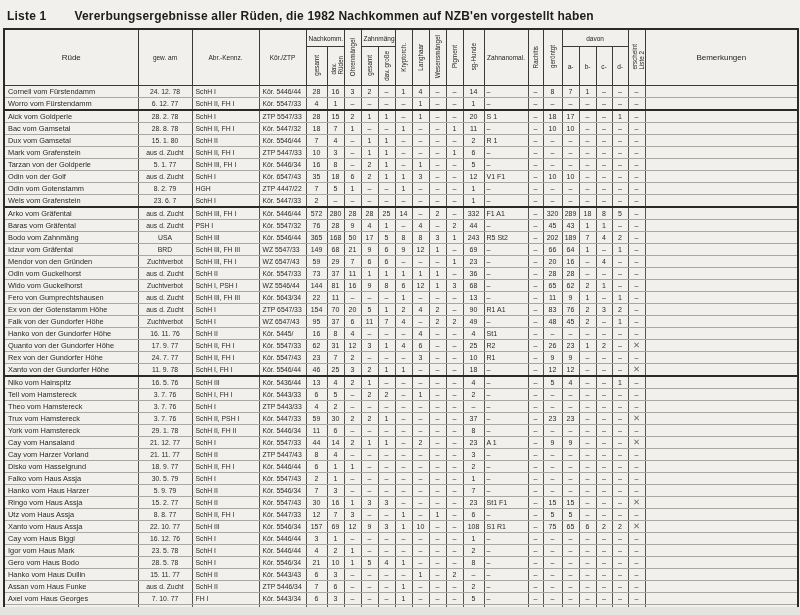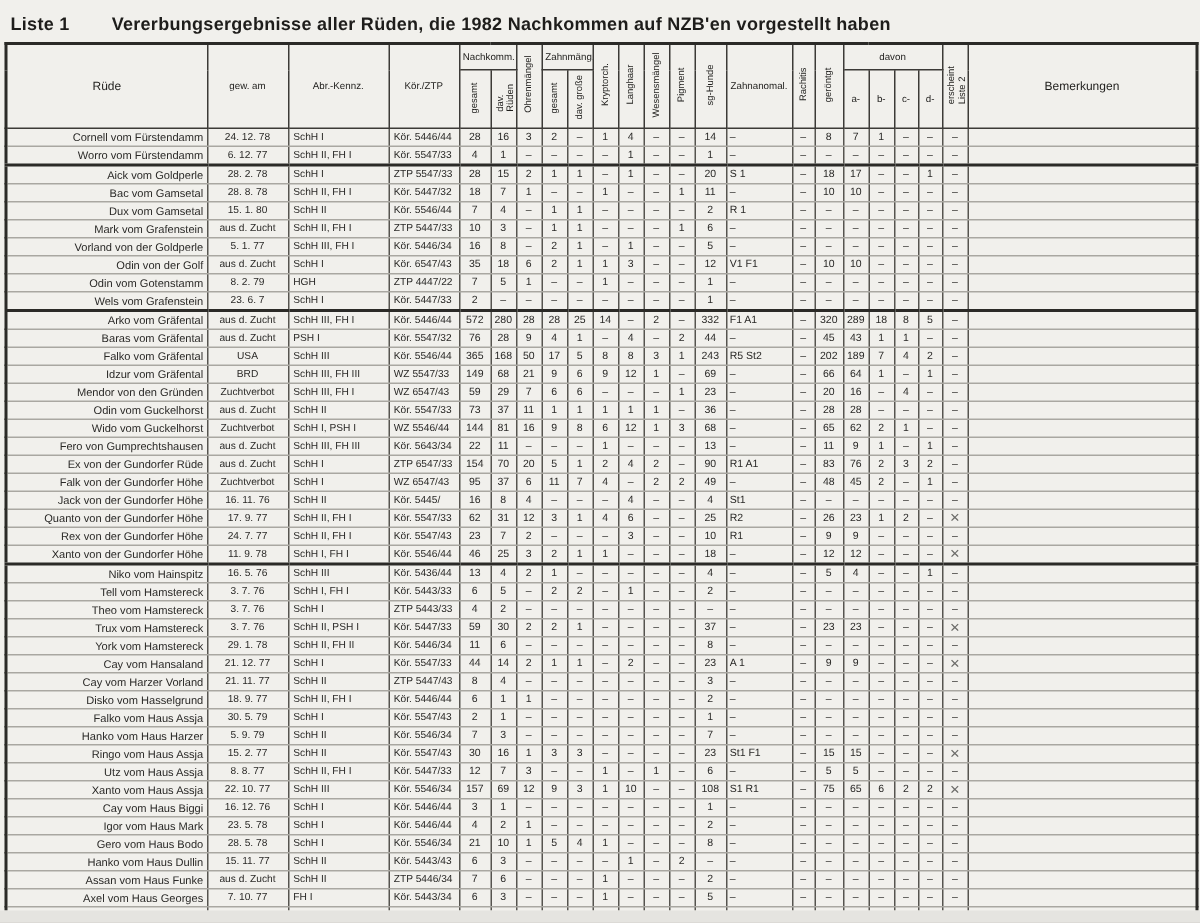--- a/index.html
+++ b/index.html
@@ -26,21 +26,21 @@
     writing-mode:vertical-rl; transform:rotate(180deg);
     display:inline-block; font-size:6.3px; line-height:1.15;
     white-space:pre-line; max-height:52px; text-align:left;
   }
   tbody td {
     height:11px; font-size:7px; line-height:9px; text-align:center;
     border-left:1px solid #56544f; border-right:1px solid #56544f;
     border-top:1px solid #a9a7a1; border-bottom:1px solid #a9a7a1;
     color:#2a2927;
   }
-  tbody td.c0 { text-align:right; padding-left:3px; font-size:7.4px; }
+  tbody td.c0 { text-align:left; padding-left:3px; font-size:7.4px; }
   tbody td.c1 { font-size:6.8px; white-space:pre-line; line-height:7.5px; }
   tbody td.c2, tbody td.c3 { text-align:left; padding-left:3px; font-size:6.8px; }
   tbody td.c14 { text-align:left; padding-left:2px; }
   tr.sep td { border-top:2px solid #2b2a27; }
   td.xmark { color:#6b6b68; font-size:8.5px; }
   .bottom-band { position:absolute; left:0; right:0; bottom:0; height:8px; background:#e5e4e0; }
 </style>
 </head>
 <body>
 
@@ -255,21 +255,21 @@
             <td class="c15">–</td>
             <td class="c16">–</td>
             <td class="c17">–</td>
             <td class="c18">–</td>
             <td class="c19">–</td>
             <td class="c20">–</td>
             <td class="c21">–</td>
             <td class="c22"></td>
           </tr>
           <tr>
-            <td class="c0">Vorland von der Goldperle</td>
+            <td class="c0">Tarzan von der Goldperle</td>
             <td class="c1">5. 1. 77</td>
             <td class="c2">SchH III, FH I</td>
             <td class="c3">Kör. 5446/34</td>
             <td class="c4">16</td>
             <td class="c5">8</td>
             <td class="c6">–</td>
             <td class="c7">2</td>
             <td class="c8">1</td>
             <td class="c9">–</td>
             <td class="c10">1</td>
@@ -405,21 +405,21 @@
             <td class="c15">–</td>
             <td class="c16">45</td>
             <td class="c17">43</td>
             <td class="c18">1</td>
             <td class="c19">1</td>
             <td class="c20">–</td>
             <td class="c21">–</td>
             <td class="c22"></td>
           </tr>
           <tr>
-            <td class="c0">Falko vom Gräfental</td>
+            <td class="c0">Bodo vom Zahnmäng</td>
             <td class="c1">USA</td>
             <td class="c2">SchH III</td>
             <td class="c3">Kör. 5546/44</td>
             <td class="c4">365</td>
             <td class="c5">168</td>
             <td class="c6">50</td>
             <td class="c7">17</td>
             <td class="c8">5</td>
             <td class="c9">8</td>
             <td class="c10">8</td>
@@ -555,21 +555,21 @@
             <td class="c15">–</td>
             <td class="c16">11</td>
             <td class="c17">9</td>
             <td class="c18">1</td>
             <td class="c19">–</td>
             <td class="c20">1</td>
             <td class="c21">–</td>
             <td class="c22"></td>
           </tr>
           <tr>
-            <td class="c0">Ex von der Gundorfer Rüde</td>
+            <td class="c0">Ex von der Gotenstamm Höhe</td>
             <td class="c1">aus d. Zucht</td>
             <td class="c2">SchH I</td>
             <td class="c3">ZTP 6547/33</td>
             <td class="c4">154</td>
             <td class="c5">70</td>
             <td class="c6">20</td>
             <td class="c7">5</td>
             <td class="c8">1</td>
             <td class="c9">2</td>
             <td class="c10">4</td>
@@ -605,21 +605,21 @@
             <td class="c15">–</td>
             <td class="c16">48</td>
             <td class="c17">45</td>
             <td class="c18">2</td>
             <td class="c19">–</td>
             <td class="c20">1</td>
             <td class="c21">–</td>
             <td class="c22"></td>
           </tr>
           <tr>
-            <td class="c0">Jack von der Gundorfer Höhe</td>
+            <td class="c0">Hanko von der Gundorfer Höhe</td>
             <td class="c1">16. 11. 76</td>
             <td class="c2">SchH II</td>
             <td class="c3">Kör. 5445/</td>
             <td class="c4">16</td>
             <td class="c5">8</td>
             <td class="c6">4</td>
             <td class="c7">–</td>
             <td class="c8">–</td>
             <td class="c9">–</td>
             <td class="c10">4</td>

